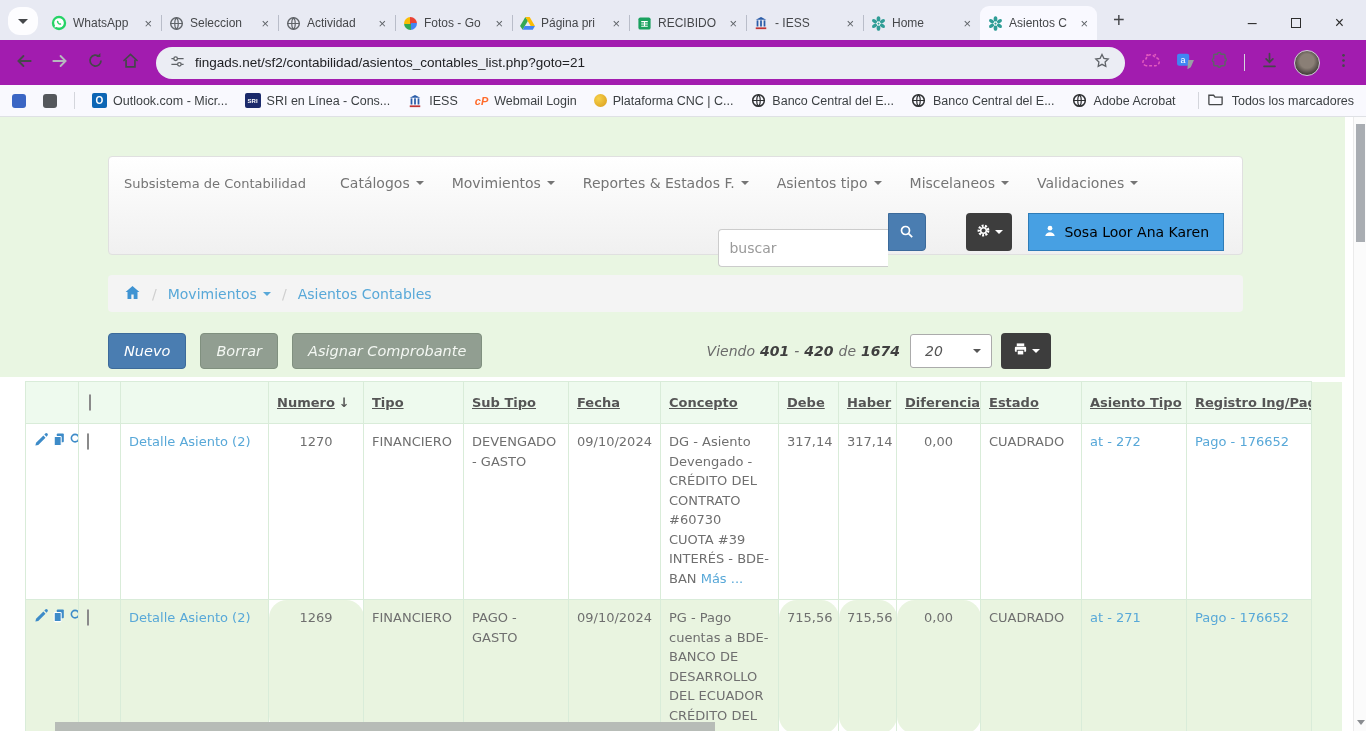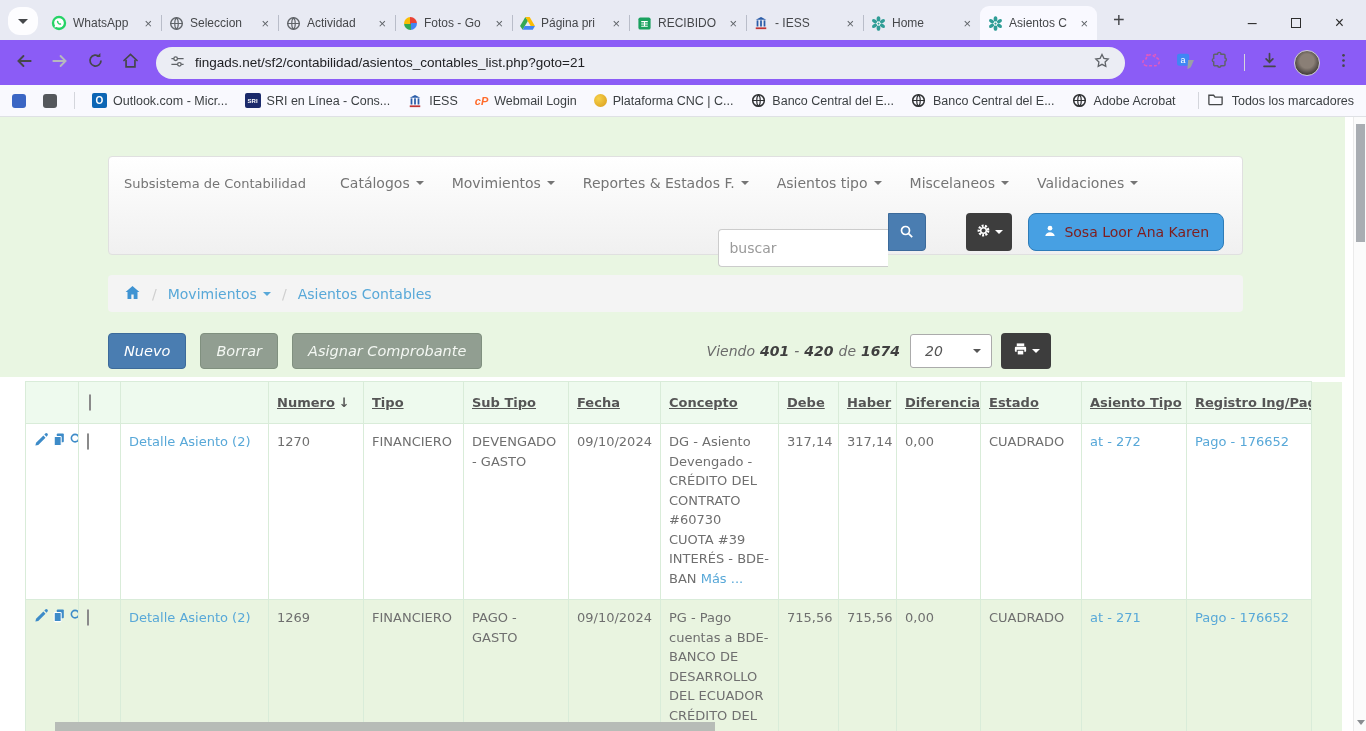--- a/index.html
+++ b/index.html
@@ -21,21 +21,21 @@
   .tab-close { font-size:13px; color:#5f6368; padding:0 2px; }
   .newtab { font-size:20px; color:#45474a; margin:0 0 8px 8px; padding:0 8px; }
   .win-controls { margin-left:auto; display:flex; align-items:center; gap:34px; padding:0 22px 8px 0; color:#2d2d2d; }
   .win-min { font-size:16px; }
   .win-max { width:10px; height:10px; border:1.5px solid #2d2d2d; }
   .win-close { font-size:16px; }
   .fav { width:16px; height:16px; flex:none; display:inline-flex; align-items:center; justify-content:center; }
   .fav-photos { width:13px; height:13px; border-radius:50%;
     background:conic-gradient(#ea4335 0 90deg,#4285f4 0 180deg,#34a853 0 270deg,#fbbc04 0); }
 
-  .toolbar { height:45px; background:#8b5cf6; display:flex; align-items:center; padding:0 14px; gap:16px; }
+  .toolbar { height:45px; background:#a21caf; display:flex; align-items:center; padding:0 14px; gap:16px; }
   .urlbar { flex:1; height:32px; background:#ebedf4; border-radius:16px; display:flex; align-items:center;
     gap:10px; padding:0 14px; font-size:13.5px; color:#202124; }
   .url-text { white-space:nowrap; overflow:hidden; flex:1; }
   .tb-icons { display:flex; align-items:center; gap:15px; }
   .divider-v { width:1px; height:17px; background:#d4d6dc; }
   .avatar { width:26px; height:26px; border-radius:50%;
     background:radial-gradient(circle at 50% 42%, #8a7f76 0 38%, #4a443f 70%); border:1px solid #cfcfd6; }
 
   .bookmarks { height:32px; background:#f9f9fe; border-bottom:1px solid #dfe1e5; display:flex;
     align-items:center; padding:0 12px; gap:17px; font-size:12.5px; color:#3c4043; }
@@ -69,21 +69,21 @@
   .search-input { width:170px; height:38px; border:1px solid #cccccc; border-right:none;
     border-radius:4px 0 0 4px; padding:0 10px; font-size:14px; color:#555; outline:none;
     font-family:"DejaVu Sans",sans-serif;margin-top:32px; }
   .search-input::placeholder { color:#9a9a9a; }
   .search-btn { width:38px; height:38px; background:#4a7db1; border:1px solid #3c6a9a;
     border-radius:0 4px 4px 0; display:flex; align-items:center; justify-content:center; }
   .gear-btn { width:46px; height:38px; margin-left:40px; background:#3d3d3d; border-radius:4px;
     display:flex; align-items:center; justify-content:center; gap:4px; color:#fff; }
   .gear-btn .caret { border-top-color:#fff; }
   .user-btn { height:38px; margin-left:16px; background:#47a0e3; border:1px solid #2e7cb8;
-    border-radius:8px; color:#7f1d1d; font-size:14px; display:flex; align-items:center; gap:7px; padding:0 14px; }
+    border-radius:0; color:#000000; font-size:14px; display:flex; align-items:center; gap:7px; padding:0 14px; }
 
   .breadcrumbbar { position:absolute; left:108px; top:158px; width:1135px; height:37px;
     background:#f4f4f4; border-radius:4px; display:flex; align-items:center; gap:11px;
     padding:0 16px; font-size:14px; color:#58a8d8; }
   .bc-sep { color:#cfcfcf; }
   .bc-item { display:flex; align-items:center; gap:6px; }
   .bc-item .caret { border-top-color:#58a8d8; }
 
   .btnrow { position:absolute; left:108px; top:215px; width:943px; height:38px;
     display:flex; align-items:center;font-style:italic; }
@@ -100,21 +100,21 @@
     display:flex; align-items:center; justify-content:center; gap:4px; }
   .print-btn .caret { border-top-color:#fff; }
 
   table.grid { position:absolute; left:25px; top:264px; width:1316px; border-collapse:collapse;
     font-size:13px; color:#6f6f6f; table-layout:fixed; }
   .grid th, .grid td { border:1px solid #d9ecd9; padding:8px; text-align:left; vertical-align:top;
     line-height:1.5; overflow:hidden; }
   .grid th { background:#eefaee; color:#555; font-weight:bold; height:42px; white-space:nowrap;
     vertical-align:middle; }
   .grid th .hlink { text-decoration:underline; }
-  .grid td.num, .grid th.num { text-align:left; }
+  .grid td.num, .grid th.num { text-align:center;border-radius:18px; }
   .grid tr.r1 { height:176px; background:#fff; }
   .grid tr.r2 { height:132px; background:#e9f4e0; }
   .grid td.trail, .grid th.trail { background:#e9f6e2; border-top:none; border-right:none; border-bottom:none; }
   a.lnk { color:#58a8d8; text-decoration:none; }
   .rowicons { display:flex; gap:3px; align-items:center; }
   .cb { width:13px; height:13px; border:1px solid #8a8a8a; border-radius:2px; background:#fff; }
   th .cb { margin:0 auto 0 2px; }
   .sortarrow { margin-left:4px; text-decoration:none; display:inline-block; }
 
   .vscroll { position:absolute; right:0; top:0; width:13px; height:614px; background:#fbfbfb; border-left:1px solid #ebebeb; }

